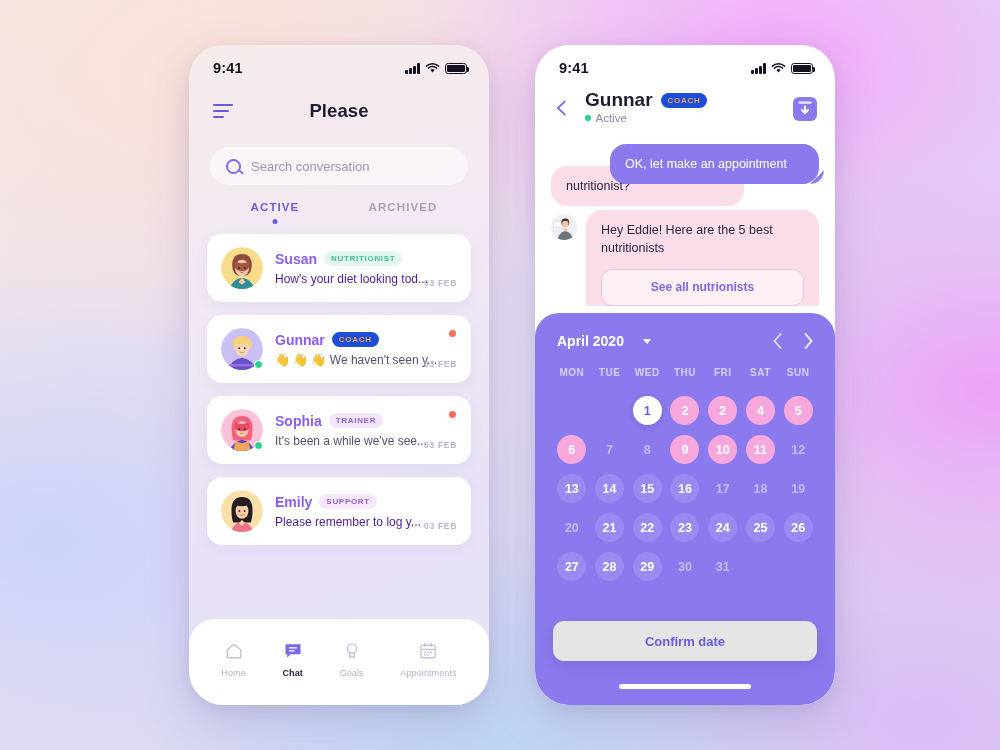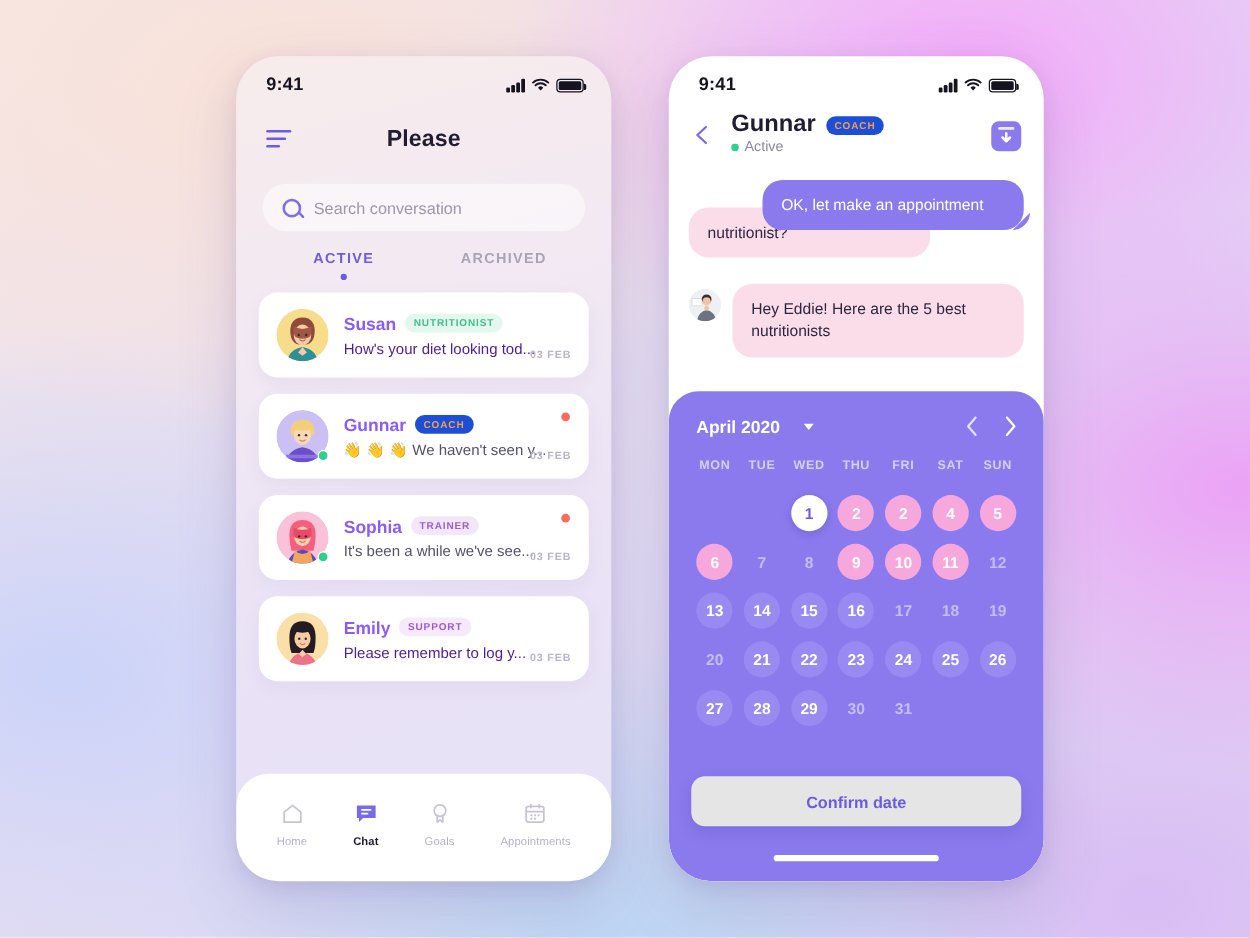--- a/index.html
+++ b/index.html
@@ -370,34 +370,35 @@
     </div>
   </div>
 
   <div class="chat-area">
     <div class="bub me" style="margin-top:14px;">
       <span>OK, let make an appointment</span>
     </div>
     <div class="bub them" style="max-width:72%;margin-top:-18px;border-radius:16px;">
       <span>nutritionist?</span>
     </div>
-    <div class="row-them" style="margin-top:21px;">
+    <div class="row-them" style="margin-top:4px;">
       <div class="chat-av">
         <svg viewBox="0 0 40 40" width="26" height="26">
           <circle cx="20" cy="20" r="20" fill="#eef0f4"></circle>
           <rect x="4" y="12" width="13" height="9" fill="#fff" stroke="#d6d9e0" stroke-width="1"></rect>
           <circle cx="22" cy="13" r="6" fill="#3b2e2a"></circle>
           <circle cx="22" cy="15.5" r="5" fill="#f0c5a4"></circle>
           <path d="M10 40 q2-12 12-14 q10 2 12 14 Z" fill="#6d7480"></path>
           <circle cx="22" cy="24" r="3" fill="#f0c5a4"></circle>
         </svg>
       </div>
       <div style="flex:1">
         <div class="bub them" style="max-width:100%;">
           <span>Hey Eddie! Here are the 5 best nutritionists</span>
+          <div class="pill-btn">See all nutrionists</div>
         </div>
       </div>
     </div>
   </div>
 
   <div class="calendar">
     <div class="cal-hdr">
       <div class="cal-month">
         <span>April 2020</span>
         <span class="caret"></span>

